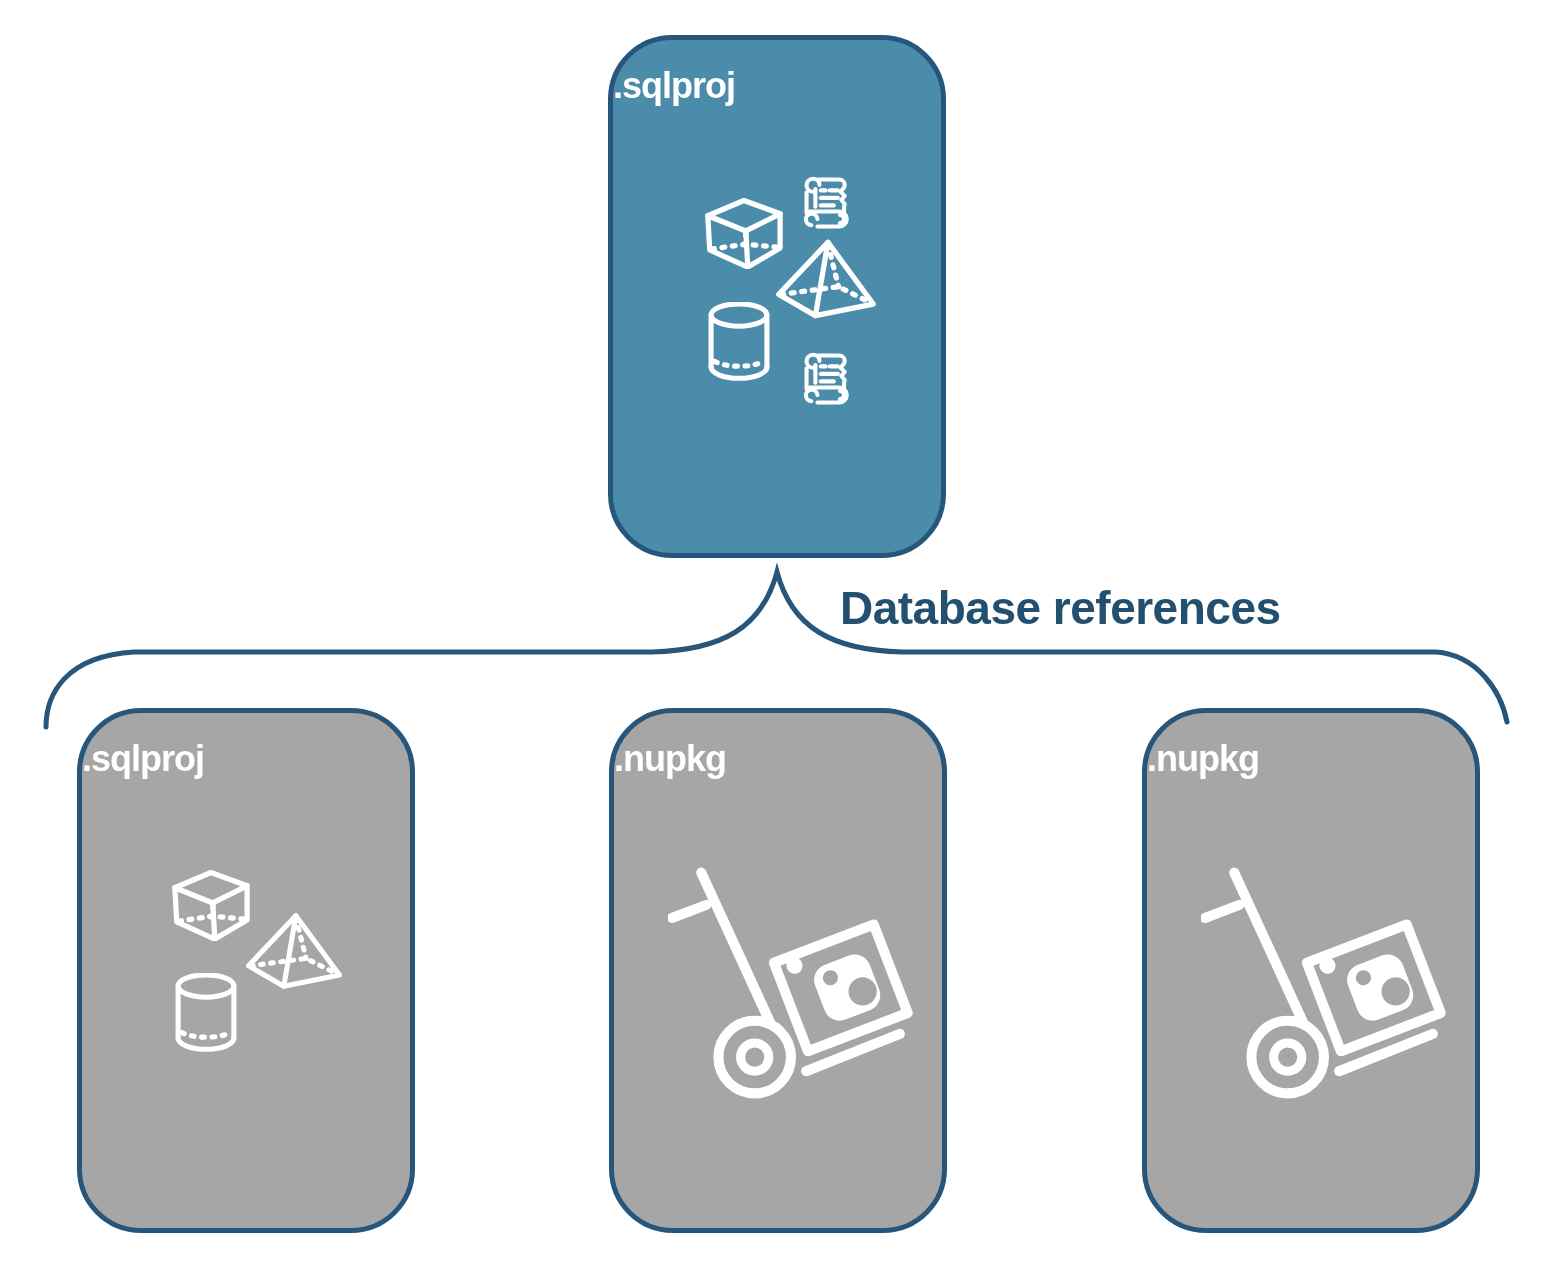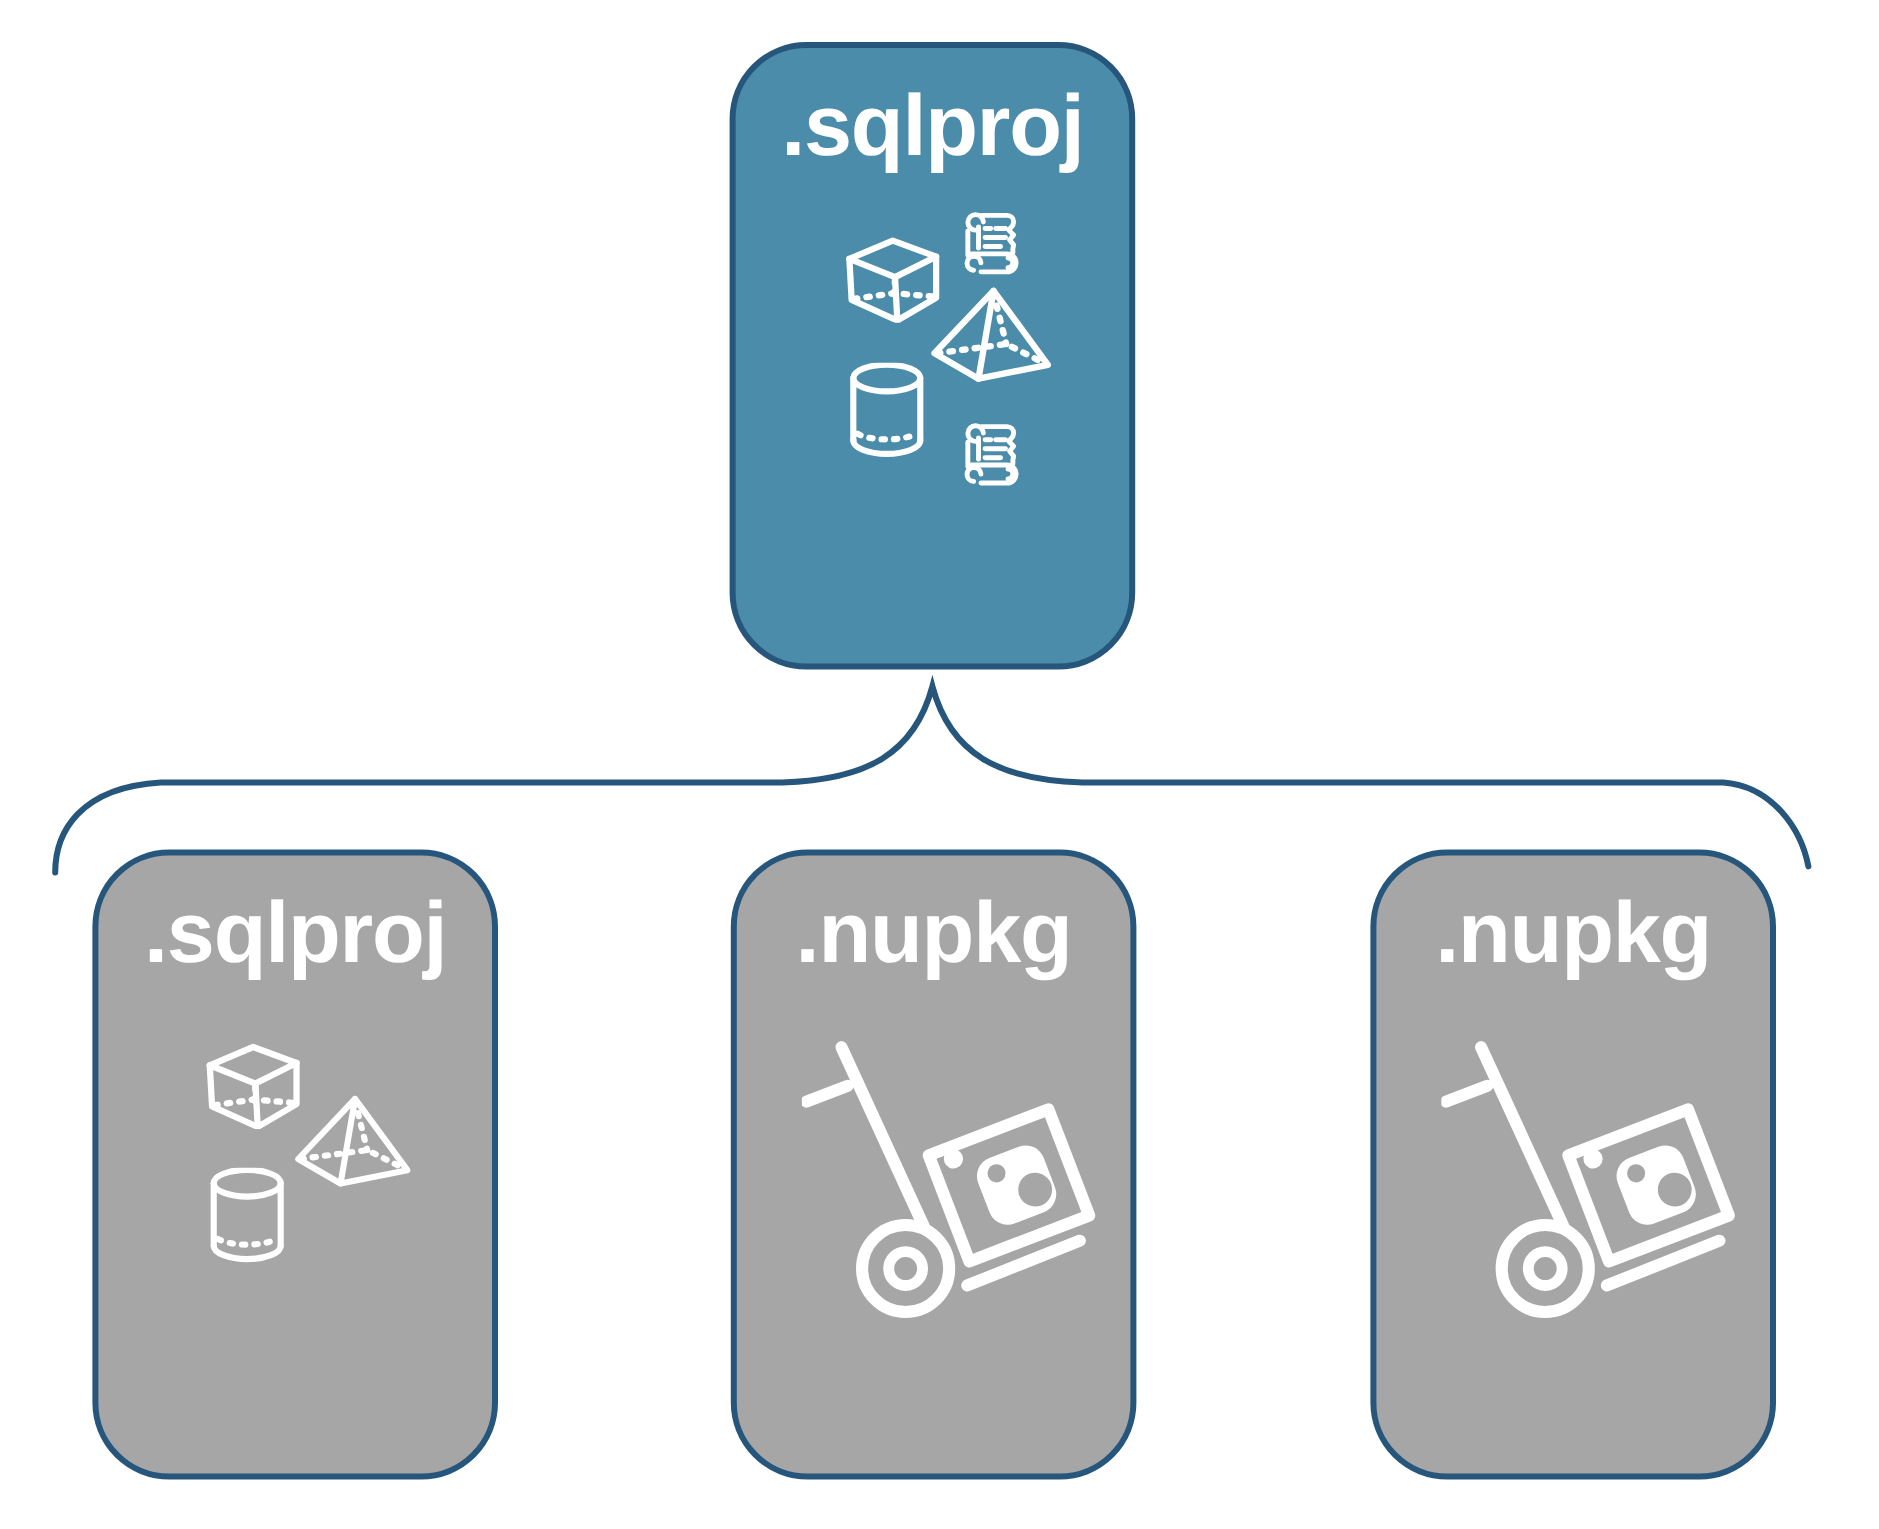--- a/index.html
+++ b/index.html
@@ -16,23 +16,23 @@
     border-radius:64px;
     box-sizing:border-box;
   }
   .box.root{ left:608px; top:35px; width:338px; height:523px; background:#4A8CAA; }
   .box.child{ background:#A6A6A6; width:338px; height:525px; top:708px; }
   .box.child.c0{ left:77px; }
   .box.child.c1{ left:609px; }
   .box.child.c2{ left:1142px; }
   .box-title{
     position:absolute; left:0; right:0; top:26px;
-    text-align:center;
+    text-align:left;
     color:#ffffff;
-    font-size:72px; font-weight:700; letter-spacing:-1px;
+    font-size:36px; font-weight:700; letter-spacing:-1px;
     line-height:1.1;
   }
   .icon{ position:absolute; }
   .icon svg{ display:block; width:100%; height:100%; }
   .connector-svg{ position:absolute; left:0; top:0; }
   .connector-label{
     position:absolute; left:840px; top:584px; width:520px;
     color:#24506F;
     font-size:46px; font-weight:700; letter-spacing:-0.5px;
     line-height:1.05; text-align:left;
@@ -131,20 +131,21 @@
   <svg class="connector-svg" width="1566" height="1274">
     <path d="M 46 727
              C 46 694 66 656 134 652
              L 652 652
              C 722 650 762 628 777 572
              C 792 628 832 650 902 652
              L 1436 652
              C 1477 655 1501 691 1507 722" fill="none" stroke="#26567B" stroke-width="5" stroke-linecap="round"></path>
   </svg>
 
+  <div class="connector-label">Database references</div>
 
   <div class="box root">
     <div class="box-title">.sqlproj</div>
     <span class="icon ic-cube">
       <svg viewBox="0 0 90 82">
           <use href="#sym-cube"></use>
         </svg>
     </span>
     <span class="icon ic-scroll-1">
       <svg viewBox="0 0 88 88">

